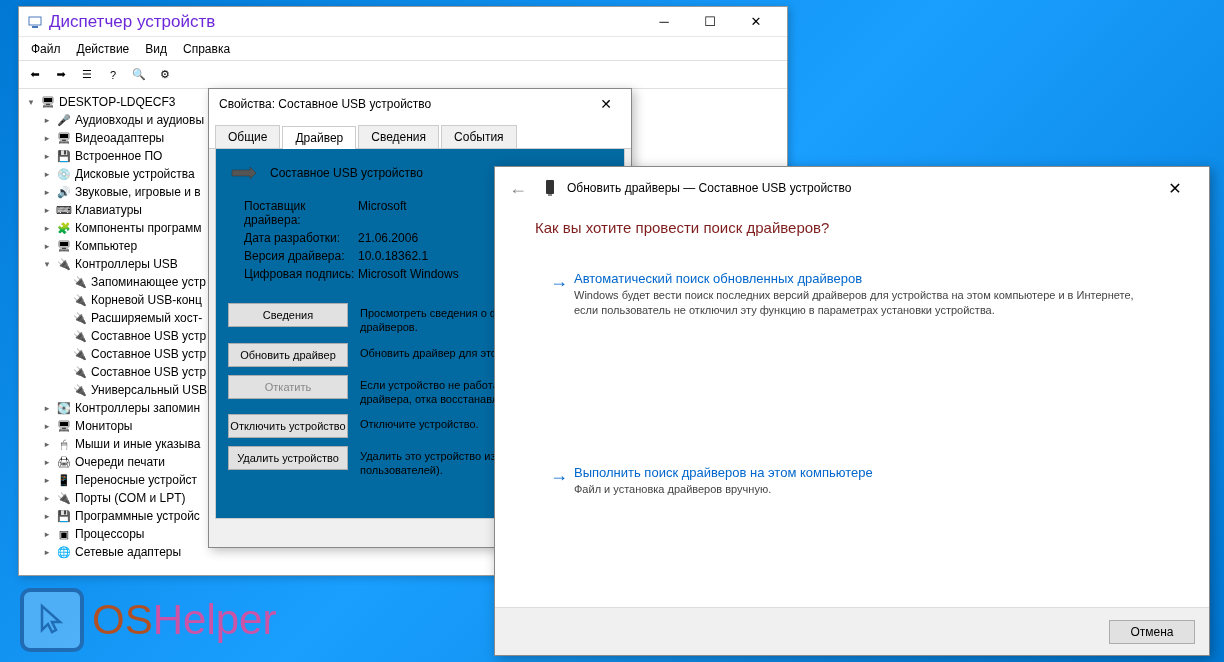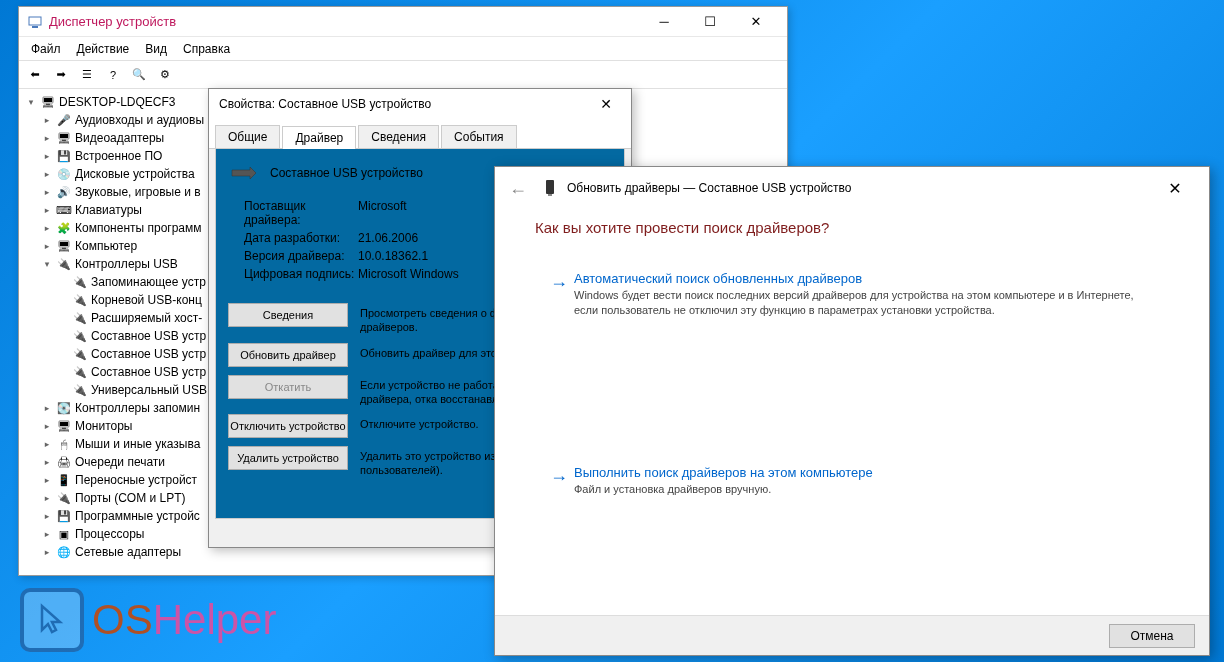--- a/index.html
+++ b/index.html
@@ -2,21 +2,21 @@
 <html><head>
 <meta charset="utf-8">
 <style>
 * { box-sizing: border-box; margin: 0; padding: 0; font-family: 'Segoe UI', Tahoma, sans-serif; }
 body { width: 1224px; height: 662px; background: linear-gradient(135deg, #0078d4 0%, #1a9fff 50%, #0078d4 100%); position: relative; overflow: hidden; }
 
 
 .devmgr { position: absolute; left: 18px; top: 6px; width: 770px; height: 570px; background: #fff; border: 1px solid #999; box-shadow: 2px 2px 8px rgba(0,0,0,0.2); }
 .titlebar { height: 30px; display: flex; align-items: center; padding: 0 8px; background: #fff; border-bottom: 1px solid #e8e8e8; }
 .titlebar .icon { width: 16px; height: 16px; margin-right: 6px; display: inline-flex; align-items: center; justify-content: center; }
-.titlebar .title { flex: 1; font-size: 13px; color: #be185d; }
+.titlebar .title { flex: 1; font-size: 17px; color: #6d28d9; }
 .winbtns { display: flex; }
 .winbtn { width: 46px; height: 30px; display: flex; align-items: center; justify-content: center; font-size: 13px; color: #000; }
 .menubar { height: 24px; display: flex; align-items: center; padding: 0 4px; border-bottom: 1px solid #e0e0e0; font-size: 12px; }
 .menuitem { padding: 2px 8px; }
 .toolbar { height: 28px; display: flex; align-items: center; padding: 2px 4px; border-bottom: 1px solid #e0e0e0; gap: 2px; }
 .tbtn { width: 24px; height: 24px; border: 1px solid transparent; display: flex; align-items: center; justify-content: center; font-size: 11px; }
 .tree { padding: 4px 6px; font-size: 12px; height: calc(100% - 82px); overflow: hidden; }
 .tn { display: flex; align-items: center; height: 18px; white-space: nowrap; }
 .tg { width: 12px; text-align: center; color: #666; font-size: 9px; display: inline-block; }
 .ti { width: 16px; height: 16px; margin: 0 3px; display: inline-flex; align-items: center; justify-content: center; font-size: 11px; }
@@ -51,21 +51,21 @@
 .wizard .wback { color: #888; font-size: 18px; margin-right: 14px; }
 .wizard .wicon { width: 18px; height: 18px; margin-right: 8px; display: flex; align-items: center; justify-content: center; }
 .wizard .wtxt { font-size: 12px; flex: 1; }
 .wizard .wclose { width: 40px; text-align: center; font-size: 16px; color: #000; }
 .wbody { padding: 10px 40px; }
 .wq { color: #7f1d1d; font-size: 15px; margin-bottom: 24px; }
 .wopt { border: 1px solid transparent; padding: 10px 14px; margin-bottom: 4px; display: flex; }
 .wopt .arrow { color: #0066cc; font-size: 18px; width: 24px; flex-shrink: 0; }
 .wopt .wohdr { color: #0066cc; font-size: 13px; margin-bottom: 2px; }
 .wopt .wodesc { color: #444; font-size: 11px; line-height: 1.4; }
-.wfooter { position: absolute; bottom: 0; left: 0; right: 0; height: 40px; background: #f0f0f0; border-top: 1px solid #ddd; display: flex; align-items: center; justify-content: flex-end; padding: 0 14px; }
+.wfooter { position: absolute; bottom: 0; left: 0; right: 0; height: 48px; background: #f0f0f0; border-top: 1px solid #ddd; display: flex; align-items: center; justify-content: flex-end; padding: 0 14px; }
 .cancelbtn { width: 86px; height: 24px; border: 1px solid #adadad; background: #e1e1e1; font-size: 12px; display: flex; align-items: center; justify-content: center; }
 
 
 .watermark { position: absolute; left: 20px; bottom: 10px; display: flex; align-items: center; opacity: 0.85; }
 .watermark .wm-icon { width: 64px; height: 64px; border: 4px solid #2266aa; border-radius: 10px; display: flex; align-items: center; justify-content: center; margin-right: 8px; background: rgba(255,255,255,0.3); }
 .watermark .wm-text { font-size: 42px; font-weight: 300; }
 .watermark .wm-os { color: #cc4400; }
 .watermark .wm-h { color: #ec4899; }
 
 svg { display: block; }

